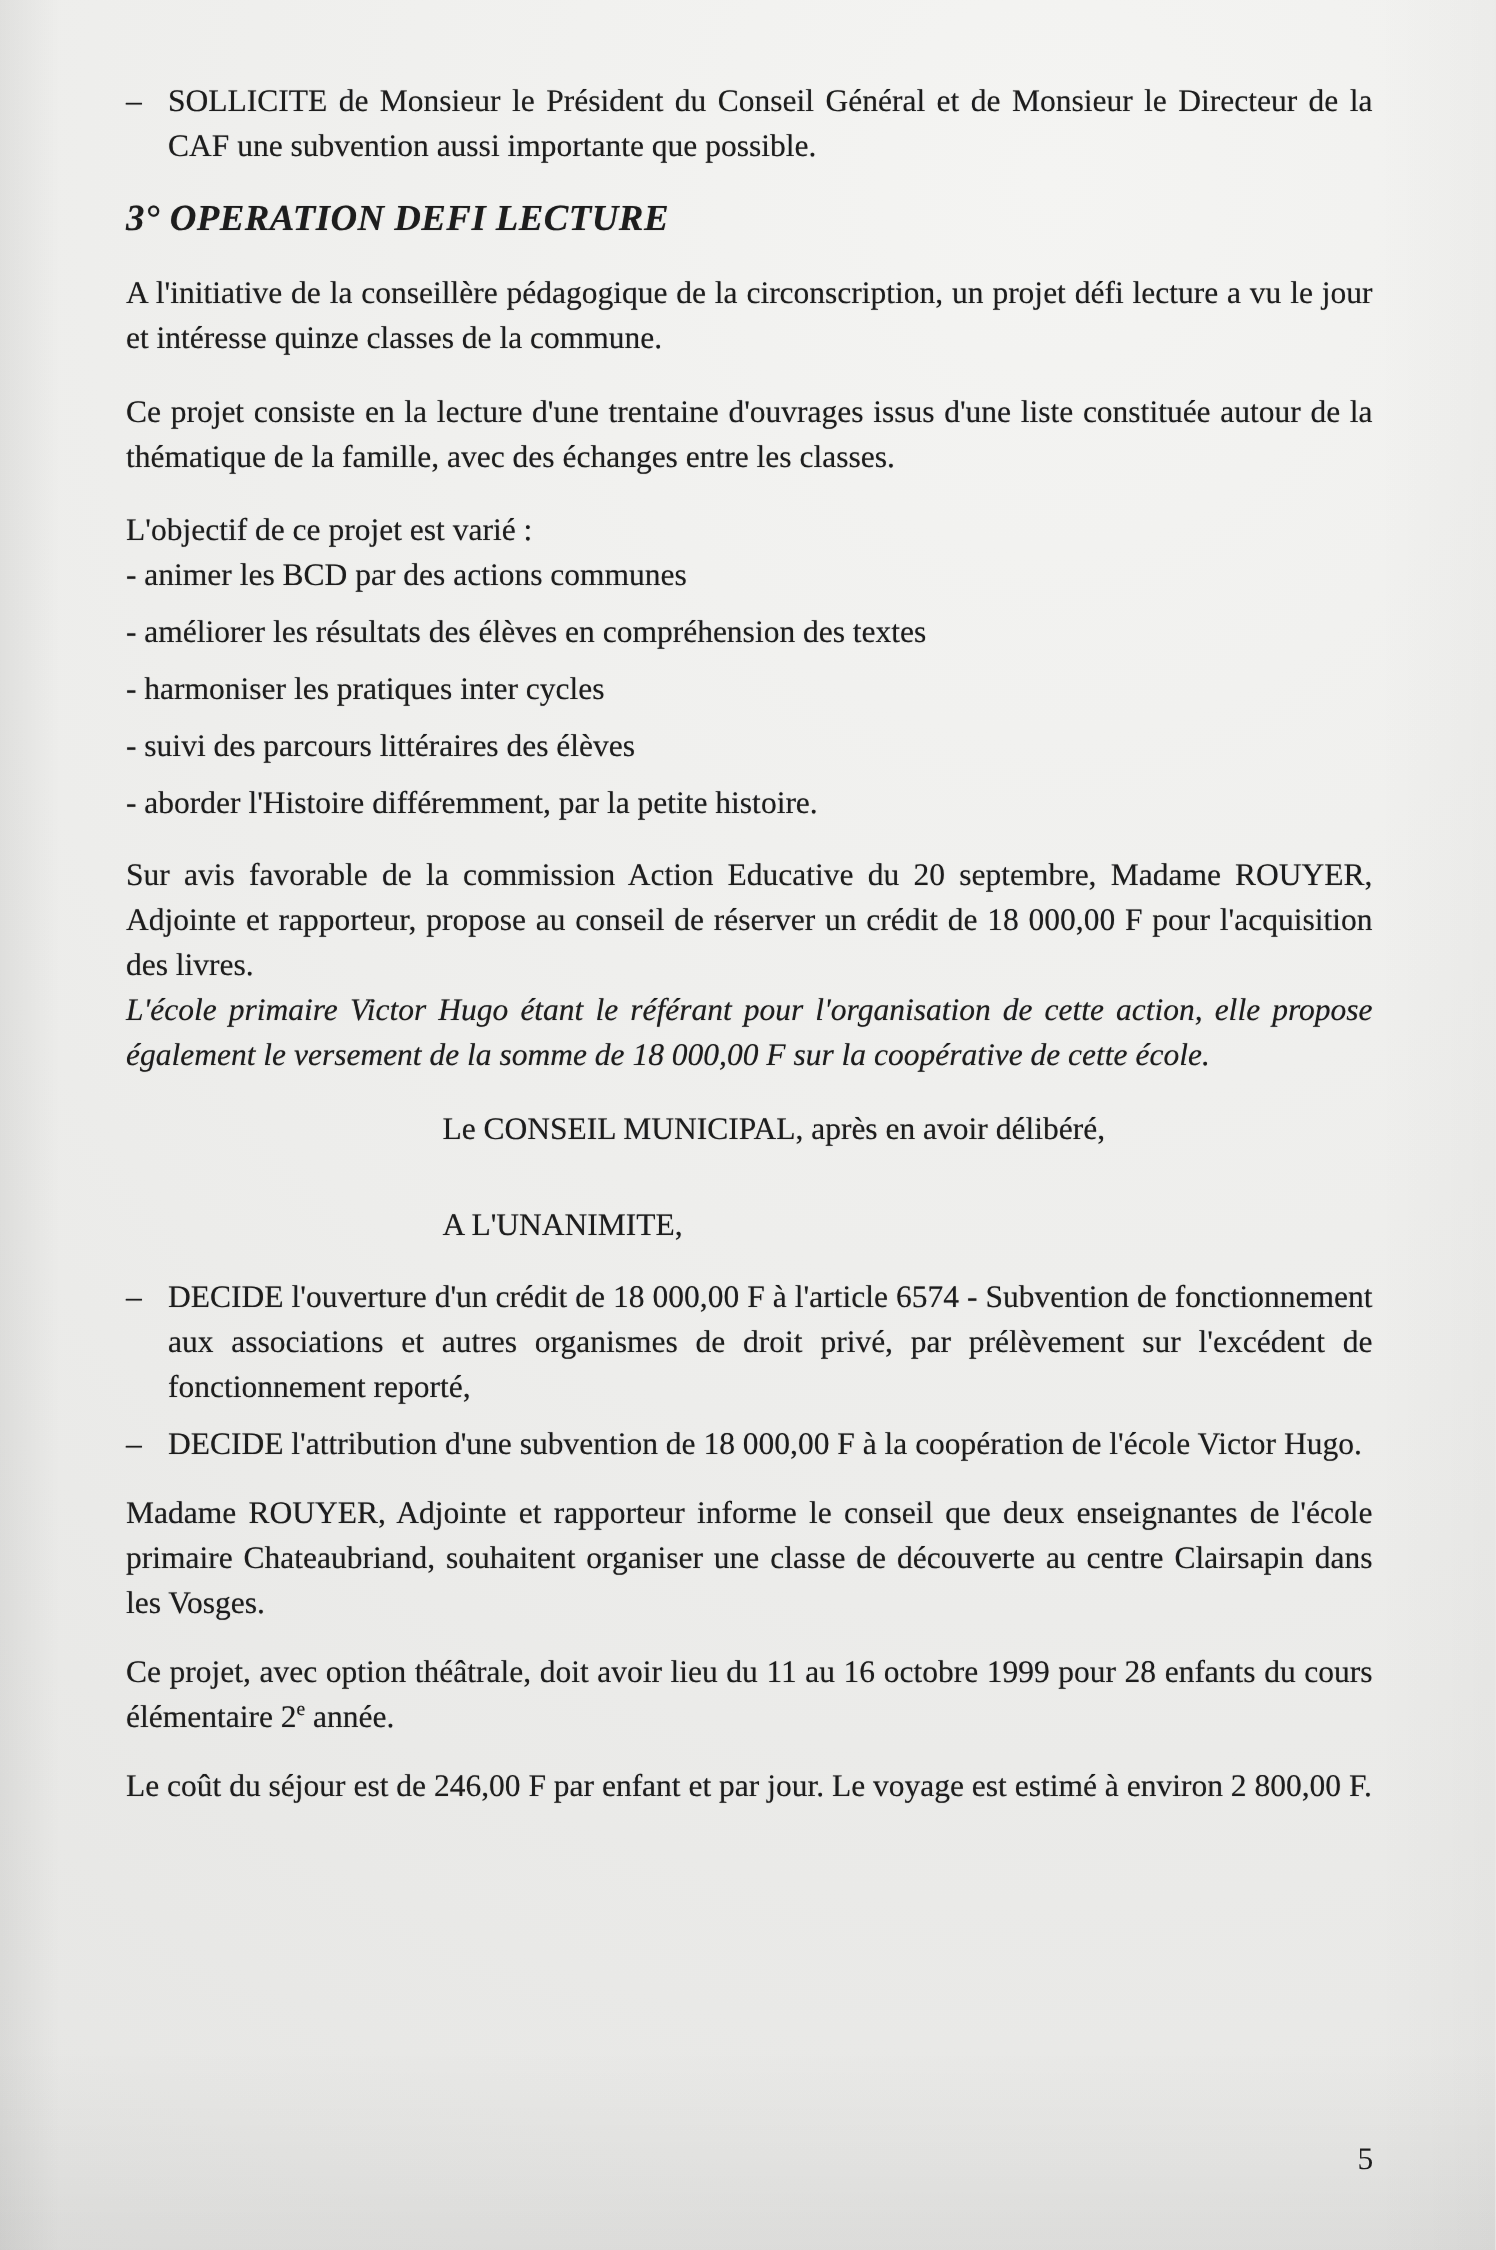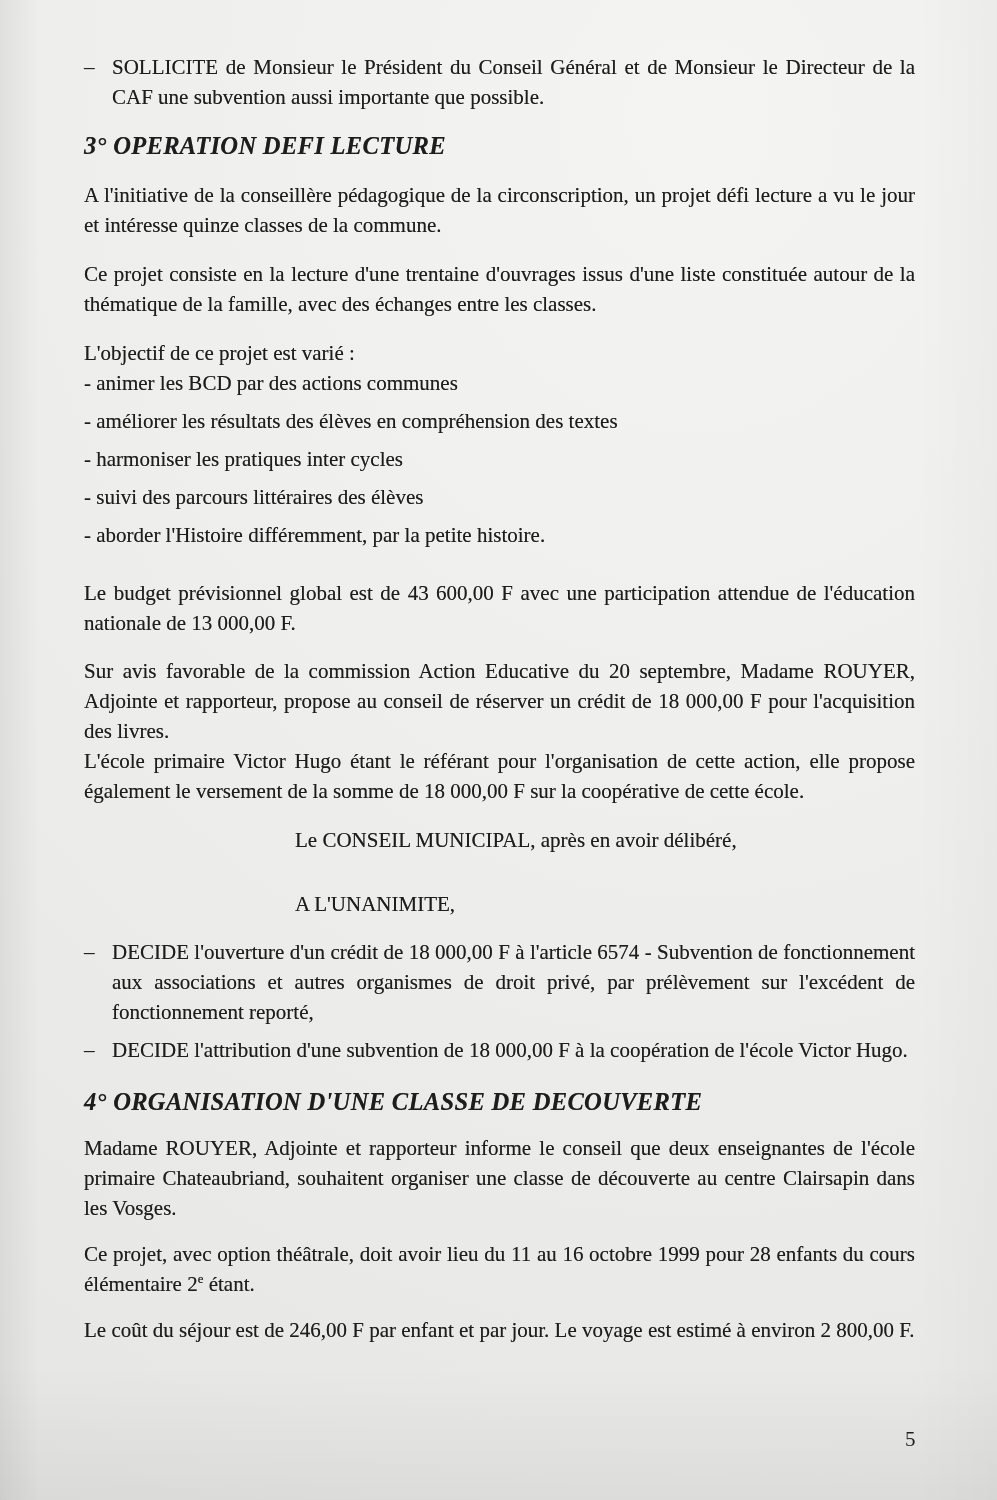--- a/index.html
+++ b/index.html
@@ -49,21 +49,21 @@
   }
   .indented { margin-left: 211px; }
 
   
   .mt-h3a   { margin-top: 19px; }
   .mt-19    { margin-top: 19px; }
   .mt-20    { }
   .mt-8     { margin-top: 8px;  }
   .mt-28    { margin-top: 28px; }
   .mt-18    { margin-top: 18px; }
-  .mt-0     { margin-top: 0;    }
+  .mt-0     { margin-top: 0; font-style: italic;    }
   .mt-24    { margin-top: 34px; }
   .mt-10    { margin-top: 8px;  }
   .mt-h3b   { margin-top: 22px; }
   .mt-16    { margin-top: 16px; }
 
   sup { font-size: 13px; line-height: 0; }
 
   .page-number {
     position: absolute;
     top: 1424px;
@@ -89,45 +89,43 @@
     <p class="para mt-19">Ce projet consiste en la lecture d'une trentaine d'ouvrages issus d'une liste constituée autour de la thématique de la famille, avec des échanges entre les classes.</p>
 
     <p class="para mt-19">L'objectif de ce projet est varié :</p>
 
     <p class="para mt-20">- animer les BCD par des actions communes</p>
     <p class="para mt-8">- améliorer les résultats des élèves en compréhension des textes</p>
     <p class="para mt-8">- harmoniser les pratiques inter cycles</p>
     <p class="para mt-8">- suivi des parcours littéraires des élèves</p>
     <p class="para mt-8">- aborder l'Histoire différemment, par la petite histoire.</p>
 
-    <p class="para mt-28">Le budget prévisionnel global est de 43 600,00 F avec une participation attendue de l'éducation nationale de 13 000,00 F.</p>
 
     <p class="para mt-18">Sur avis favorable de la commission Action Educative du 20 septembre, Madame ROUYER, Adjointe et rapporteur, propose au conseil de réserver un crédit de 18 000,00 F pour l'acquisition des livres.</p>
     <p class="para mt-0">L'école primaire Victor Hugo étant le référant pour l'organisation de cette action, elle propose également le versement de la somme de 18 000,00 F sur la coopérative de cette école.</p>
 
     <p class="indented mt-19">Le CONSEIL MUNICIPAL, après en avoir délibéré,</p>
 
     <p class="indented mt-24">A L'UNANIMITE,</p>
 
     <div class="hang mt-18">
       <span class="marker">–</span>
       <p class="hang-text">DECIDE l'ouverture d'un crédit de 18 000,00 F à l'article 6574 - Subvention de fonctionnement aux associations et autres organismes de droit privé, par prélèvement sur l'excédent de fonctionnement reporté,</p>
     </div>
 
     <div class="hang mt-10">
       <span class="marker">–</span>
       <p class="hang-text">DECIDE l'attribution d'une subvention de 18 000,00 F à la coopération de l'école Victor Hugo.</p>
     </div>
 
-    <h3 class="heading mt-h3b">4° ORGANISATION D'UNE CLASSE DE DECOUVERTE</h3>
 
     <p class="para mt-16">Madame ROUYER, Adjointe et rapporteur informe le conseil que deux enseignantes de l'école primaire Chateaubriand, souhaitent organiser une classe de découverte au centre Clairsapin dans les Vosges.</p>
 
     <p class="para mt-16">
-      <span>Ce projet, avec option théâtrale, doit avoir lieu du 11 au 16 octobre 1999 pour 28 enfants du cours élémentaire 2</span><sup>e</sup><span> étant.</span>
+      <span>Ce projet, avec option théâtrale, doit avoir lieu du 11 au 16 octobre 1999 pour 28 enfants du cours élémentaire 2</span><sup>e</sup><span> année.</span>
     </p>
 
     <p class="para mt-16">Le coût du séjour est de 246,00 F par enfant et par jour. Le voyage est estimé à environ 2 800,00 F.</p>
 
   </div>
 
   <div class="page-number">5</div>
 </div>
 
 </body></html>

